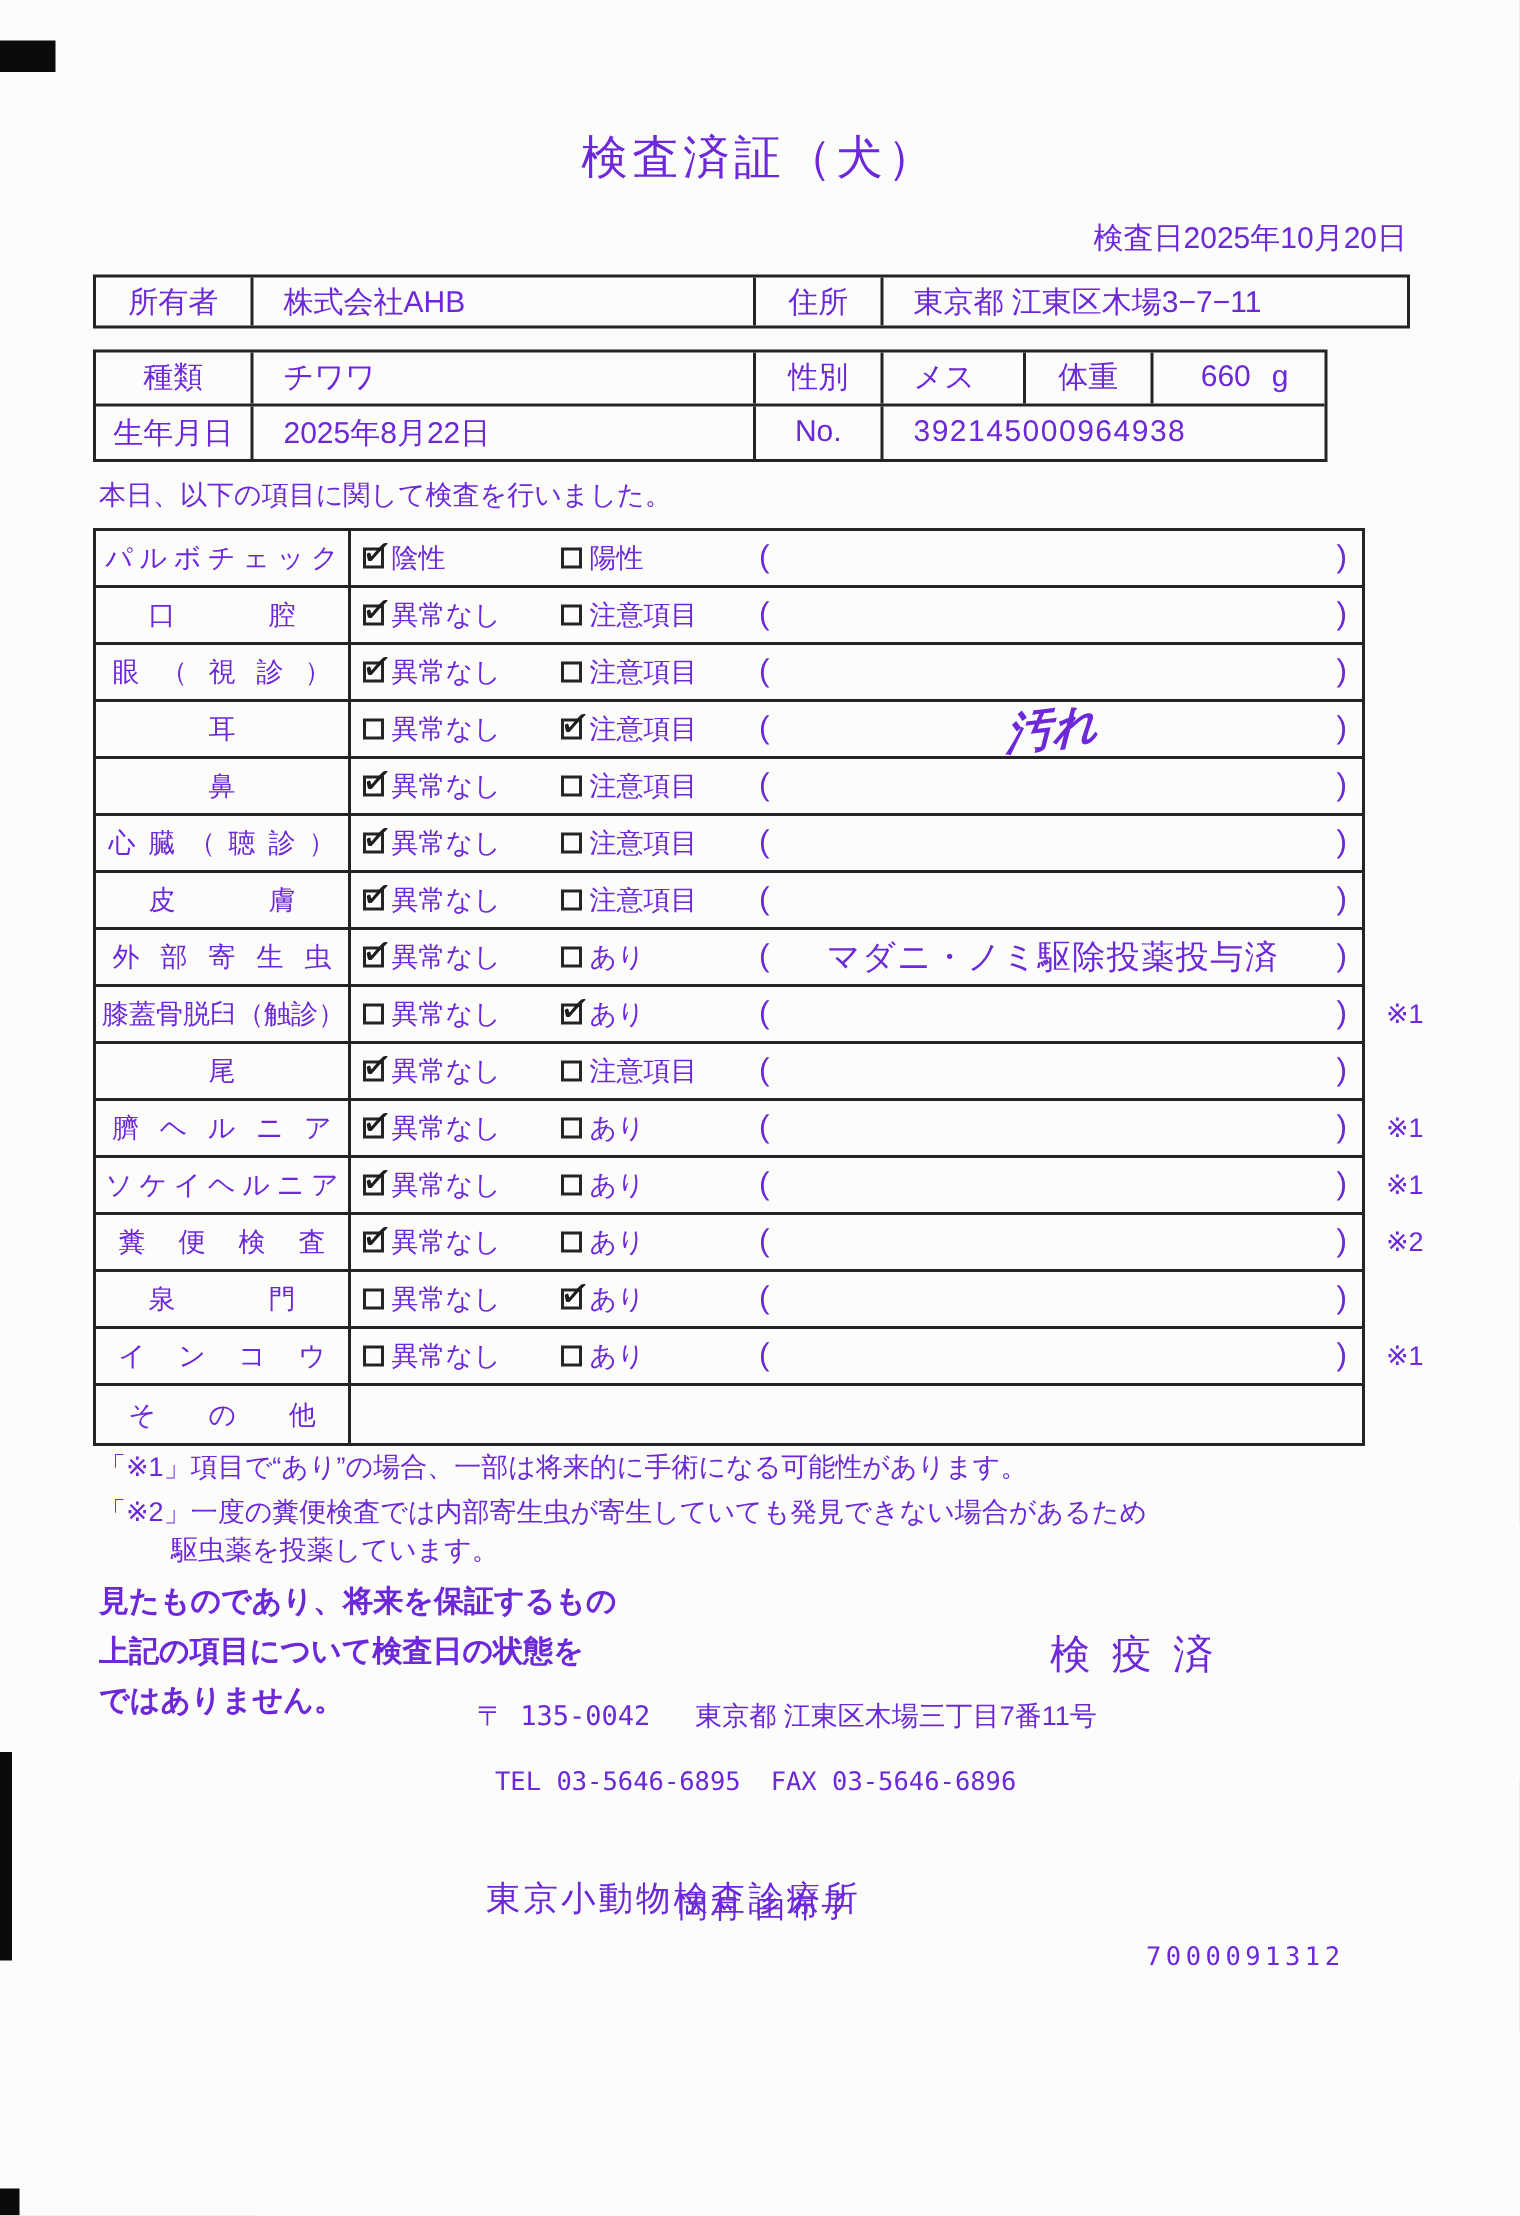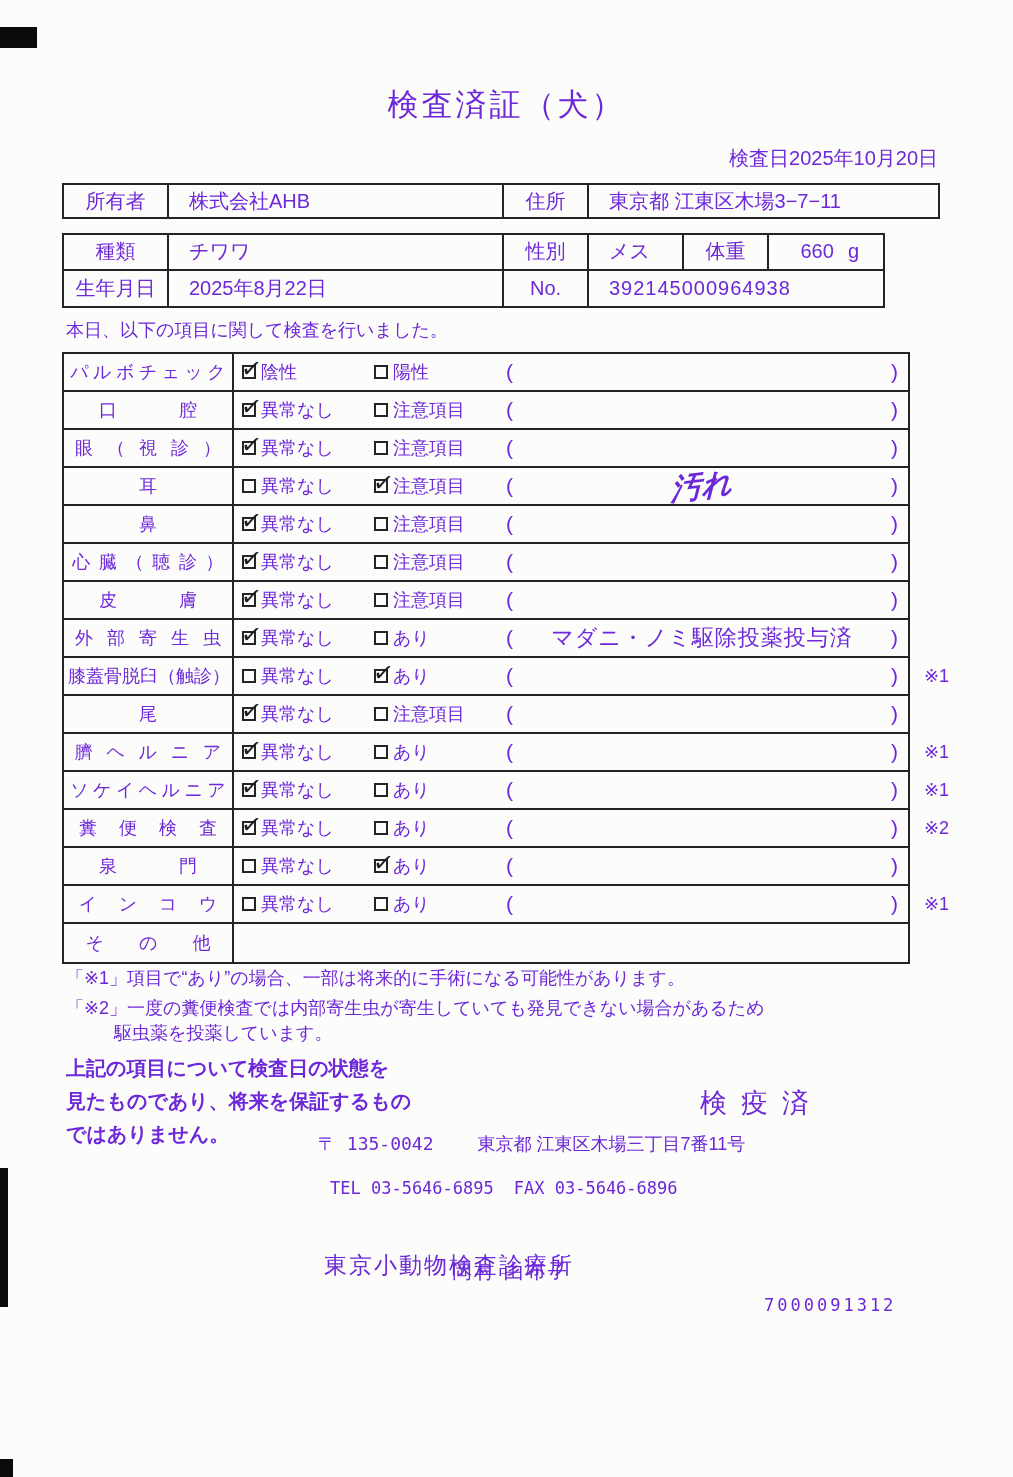--- a/index.html
+++ b/index.html
@@ -60,21 +60,21 @@
     font-family:"DejaVu Serif",serif; transform:rotate(-7deg) skewX(-8deg);
   }
   .rem { position:absolute; left:860px; top:0; height:100%; display:flex; align-items:center; font-size:18px; white-space:nowrap; }
 
   .note1 { top:966px; left:66px; font-size:18px; }
   .note2a { top:996px; left:66px; font-size:18px; }
   .note2b { top:1021px; left:114px; font-size:18px; }
   .disc { top:1052px; left:66px; font-size:20px; font-weight:600; line-height:33px; }
   .stamp { top:1085px; left:700px; font-size:27px; letter-spacing:14px; font-weight:500; }
 
-  .postal { top:1132px; left:318px; display:flex; gap:44px; font-size:18px; }
+  .postal { top:1132px; left:318px; display:flex; gap:30px; font-size:18px; }
   .mono { font-family:"DejaVu Sans Mono","Liberation Mono",monospace; }
   .telfax { top:1178px; left:330px; display:flex; gap:20px; font-size:17px; }
   .clinic { top:1250px; left:324px; font-size:23px; letter-spacing:2px; }
   .examiner { top:1258px; left:452px; font-size:20px; letter-spacing:2px; }
   .code { top:1295px; left:764px; font-size:17px; letter-spacing:3px; }
 
   .art { position:absolute; background:#0b0b0b; }
   .art1 { left:0; top:27px; width:37px; height:21px; }
   .art2 { left:0; top:1168px; width:8px; height:139px; }
   .art3 { left:0; top:1459px; width:13px; height:18px; }
@@ -511,22 +511,22 @@
       <div class="c-rest"></div>
     </div>
 
   </div>
 
   <div class="abs note1">「※1」項目で“あり”の場合、一部は将来的に手術になる可能性があります。</div>
   <div class="abs note2a">「※2」一度の糞便検査では内部寄生虫が寄生していても発見できない場合があるため</div>
   <div class="abs note2b">駆虫薬を投薬しています。</div>
 
   <div class="abs disc">
+    <div>見たものであり、将来を保証するもの</div>
     <div>上記の項目について検査日の状態を</div>
-    <div>見たものであり、将来を保証するもの</div>
     <div>ではありません。</div>
   </div>
 
   <div class="abs stamp">検疫済</div>
 
   <div class="abs postal">
     <span class="mono">〒 135-0042</span>
     <span>東京都 江東区木場三丁目7番11号</span>
   </div>
 

